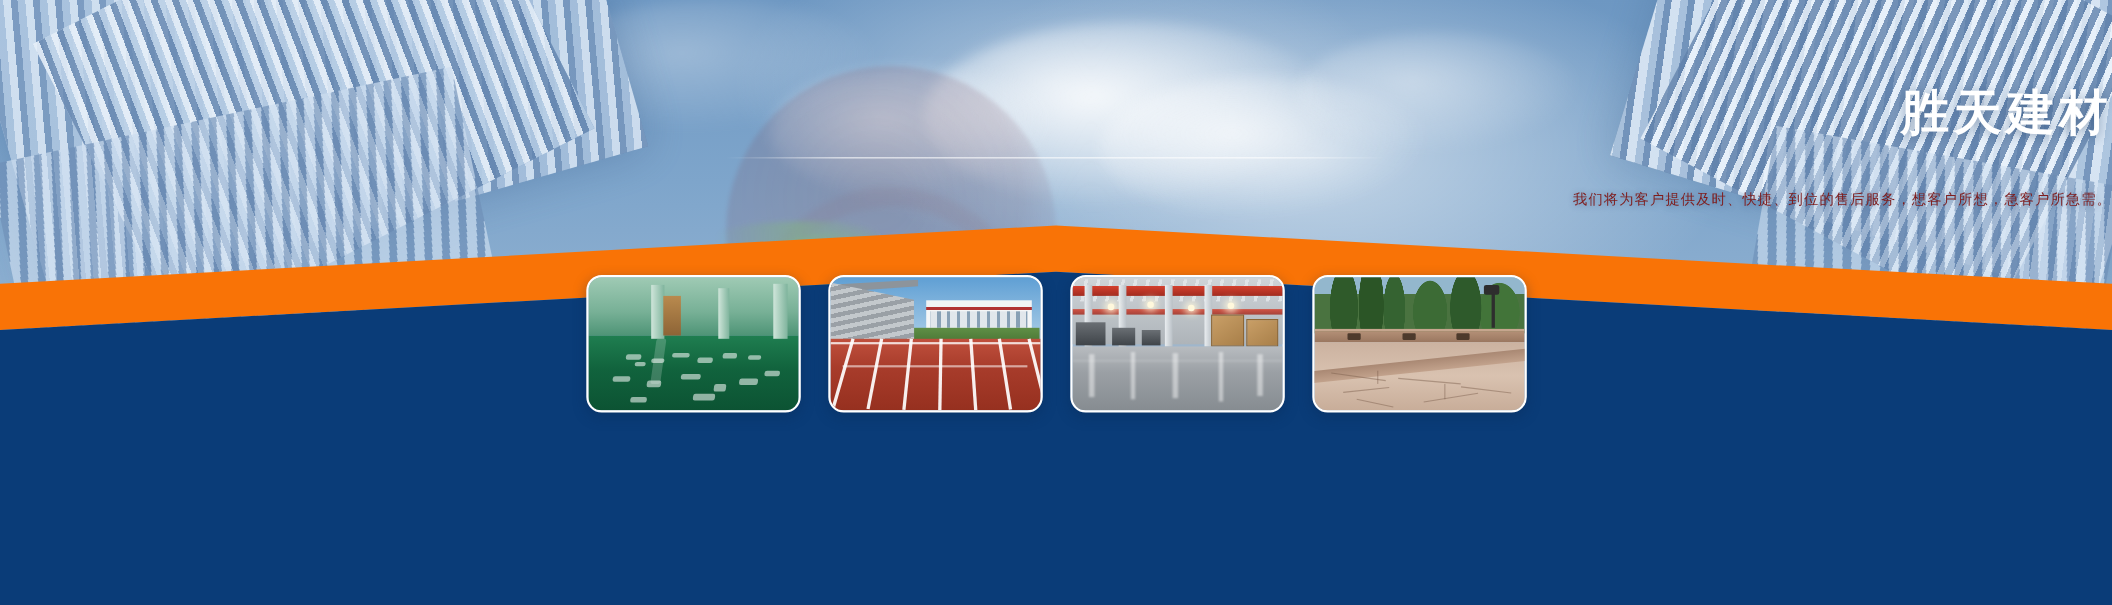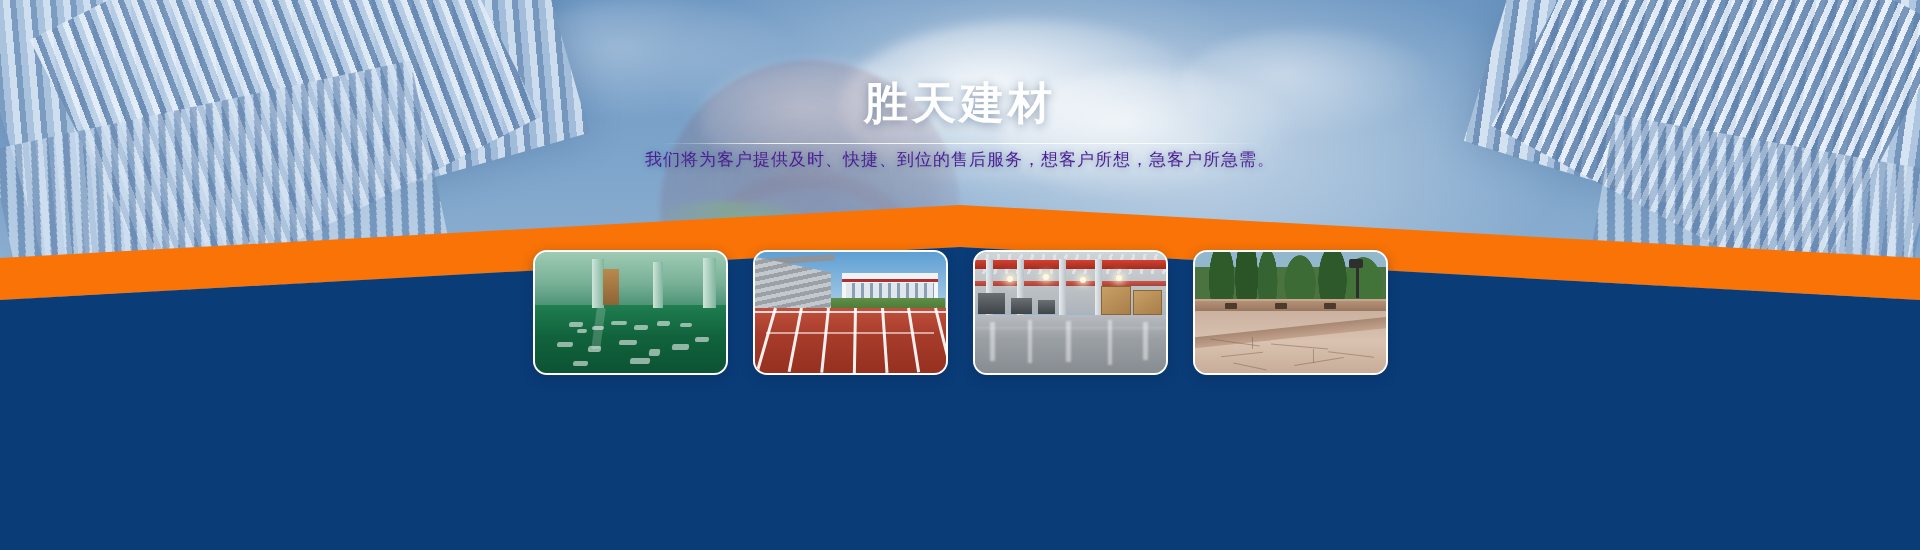--- a/index.html
+++ b/index.html
@@ -110,36 +110,36 @@
     position:absolute; left:90px; top:180px; width:150px; height:26px;
     background:linear-gradient(90deg, rgba(120,170,80,0), rgba(130,180,85,.62), rgba(120,170,80,0));
     border-radius:50%; filter:blur(2.5px); transform-origin:100% 50%;
   }
   .b1{transform:rotate(-52deg)} .b2{transform:rotate(-38deg)}
   .b3{transform:rotate(-26deg)} .b4{transform:rotate(-13deg)}
   .b5{transform:rotate(-1deg)}  .b6{transform:rotate(-63deg)}
 
   
   .textblock {
-    position:absolute; left:0; right:0; top:78px; text-align:center; z-index:6;
+    position:absolute; left:0; right:0; top:78px; text-align:right; z-index:6;
   }
   .title {
     font-size:44px; font-weight:bold; color:#ffffff; letter-spacing:4px;
     line-height:1.12; text-shadow:0 2px 10px rgba(30,60,100,.45);
   }
   .subtitle {
     margin-top:10px; font-size:35px; font-weight:bold; color:#ffffff;
     letter-spacing:1.5px; line-height:1.2; text-shadow:0 2px 10px rgba(30,60,100,.45);
   }
   .rule {
     width:600px; height:1px; margin:16px auto 0;
     background:linear-gradient(90deg, rgba(255,255,255,0), rgba(255,255,255,.85) 18%, rgba(255,255,255,.85) 82%, rgba(255,255,255,0));
   }
   .tagline {
-    margin-top:4px; font-size:17px; color:#4c1d95; letter-spacing:1px;
+    margin-top:28px; font-size:13px; color:#7f1d1d; letter-spacing:1px;
     text-shadow:0 1px 6px rgba(30,60,100,.4);
   }
 
   
   .band { position:absolute; left:0; width:1920px; height:550px; pointer-events:none; }
   .band svg { display:block; }
 
   
   .thumbs {
     position:absolute; left:0; right:0; top:250px; z-index:8;

